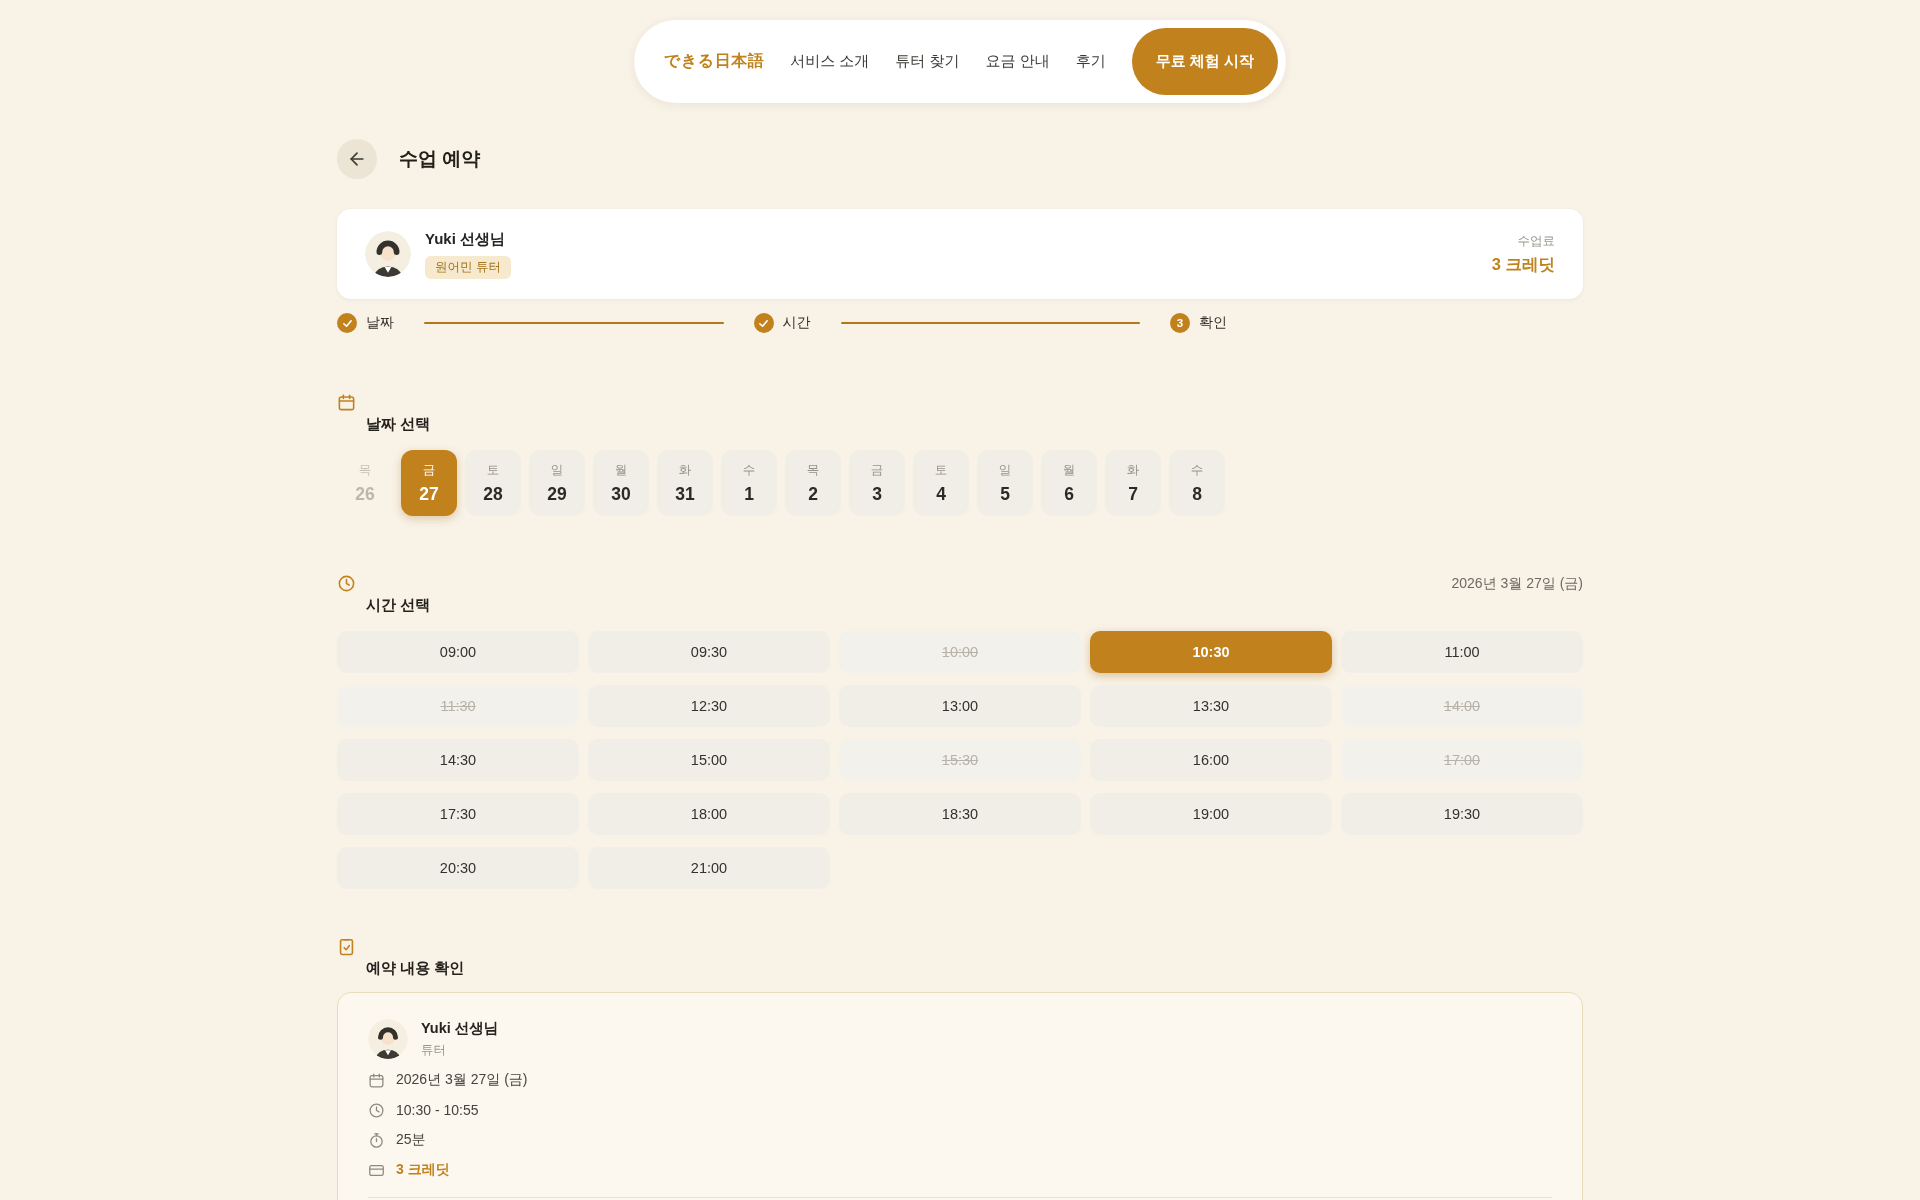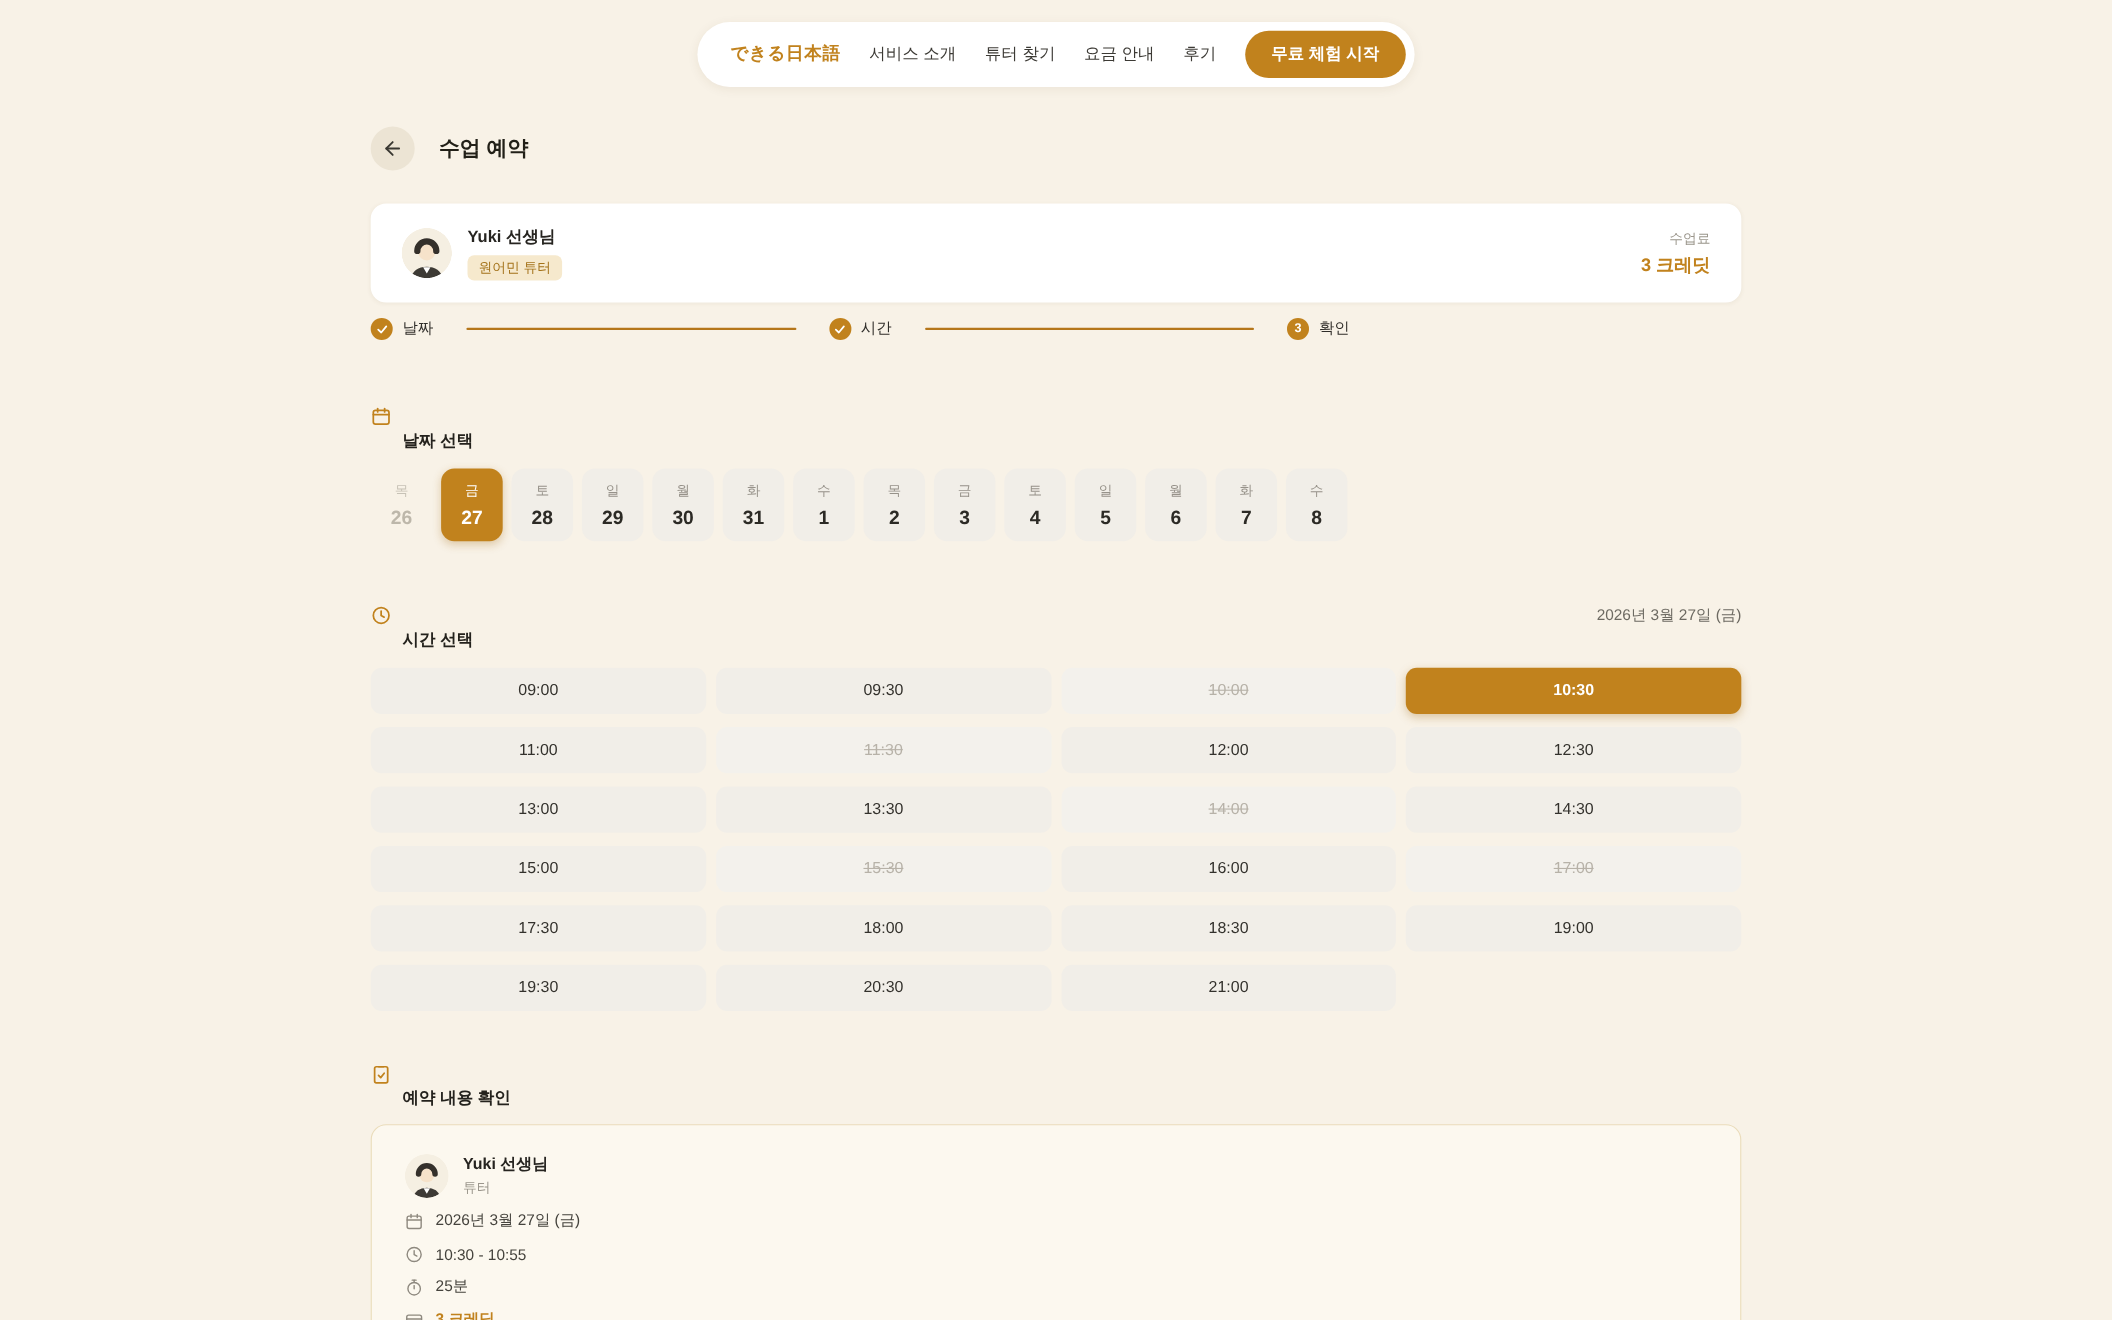--- a/index.html
+++ b/index.html
@@ -17,21 +17,21 @@
     display:flex; align-items:center; gap:26px;
     background:#ffffff; border-radius:999px;
     padding:8px 8px 8px 30px;
     box-shadow:0 2px 10px rgba(90,70,30,0.08);
   }
   .logo { font-size:16px; font-weight:bold; color:var(--accent); letter-spacing:0.5px; cursor:pointer; }
   .nav-item { font-size:15px; color:#3c3a35; cursor:pointer; white-space:nowrap; }
   .cta-btn {
     border:0; cursor:pointer; font-family:inherit;
     background:var(--accent); color:#fff; font-weight:bold; font-size:15px;
-    padding:12px 24px; border-radius:999px;
+    padding:24px 24px; border-radius:999px;
   }
 
   .container { width:1246px; margin:0 auto; }
 
   
   .page-header { margin-top:36px; display:flex; align-items:center; gap:22px; }
   .back-btn {
     width:40px; height:40px; border-radius:50%;
     background:#ece4d4; border:0; cursor:pointer;
     display:flex; align-items:center; justify-content:center;
@@ -88,21 +88,21 @@
   .date-pill.disabled .dow { color:#c7c2b6; }
   .date-pill.disabled .day { color:#bdb7aa; }
   .date-pill.selected { background:var(--accent); box-shadow:0 3px 8px rgba(164,110,22,0.3); }
   .date-pill.selected .dow, .date-pill.selected .day { color:#fff; }
 
   
   .time-sec-header { margin-top:36px; display:flex; align-items:center; justify-content:space-between; }
   .time-date-label { font-size:14px; color:#6d6a62; }
   .time-grid {
     margin-top:16px;
-    display:grid; grid-template-columns:repeat(4,1fr);
+    display:grid; grid-template-columns:repeat(5,1fr);
     column-gap:9px; row-gap:12px;
   }
   .slot {
     border:0; cursor:pointer; font-family:inherit;
     height:42px; border-radius:10px; background:var(--slot-bg);
     font-size:14.5px; color:#33312c;
     display:flex; align-items:center; justify-content:center;
   }
   .slot.disabled { background:#f3f1ec; color:#b7b2a8; cursor:default; }
   .slot.disabled span { text-decoration:line-through; }
@@ -329,23 +329,20 @@
   </button>
 
   <button class="slot">
     <span>11:00</span>
   </button>
 
   <button class="slot disabled">
     <span>11:30</span>
   </button>
 
-  <button class="slot">
-    <span>12:00</span>
-  </button>
 
   <button class="slot">
     <span>12:30</span>
   </button>
 
   <button class="slot">
     <span>13:00</span>
   </button>
 
   <button class="slot">

